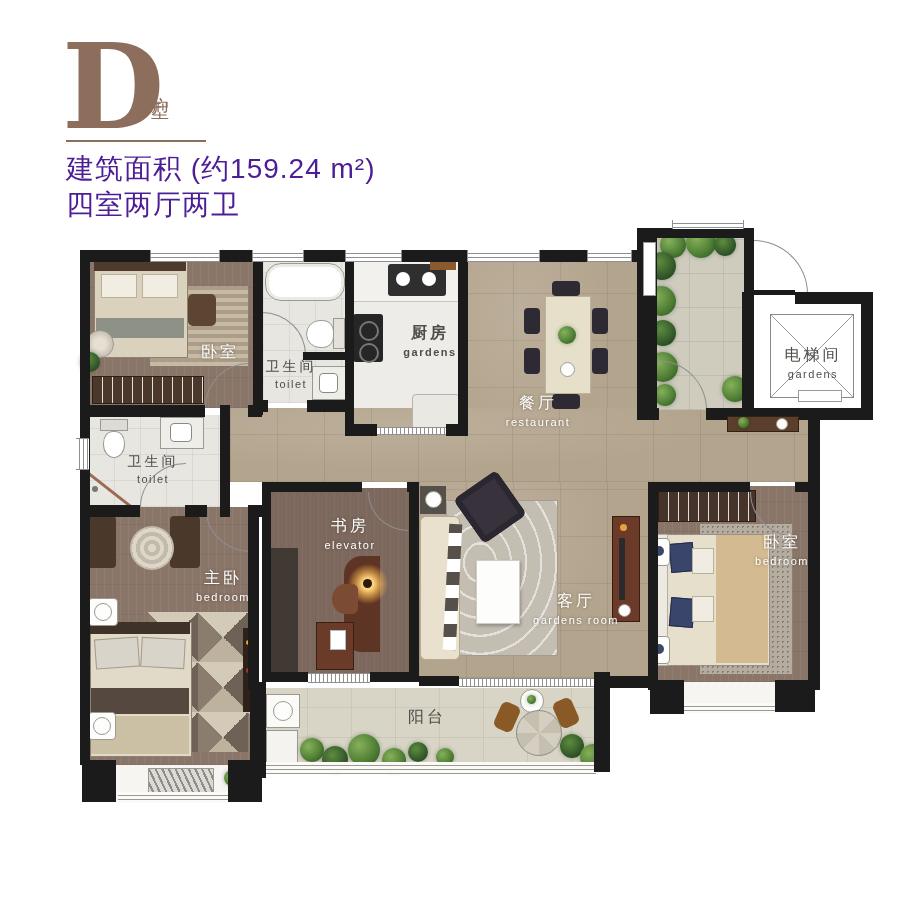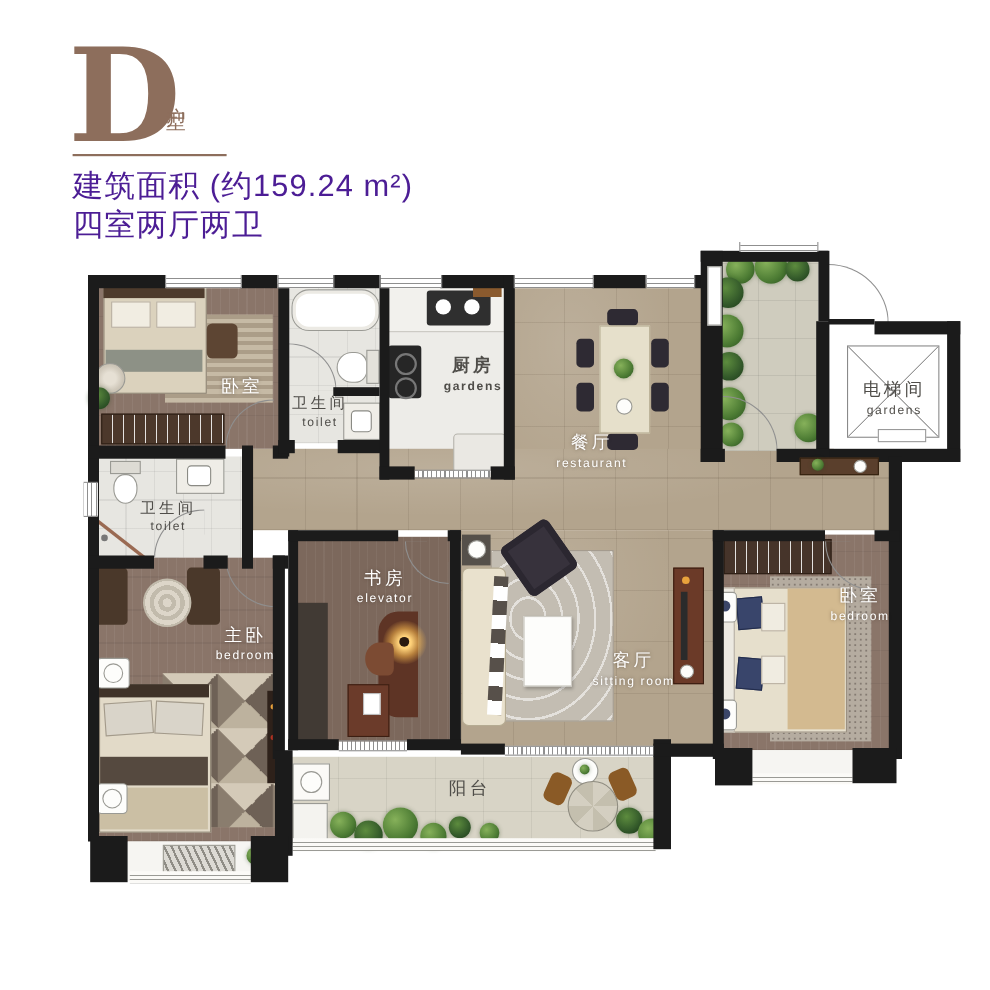--- a/index.html
+++ b/index.html
@@ -305,21 +305,21 @@
   <div class="lbl light" style="left:223px;top:585px;">
     <div class="zh">主卧</div>
     <div class="en">bedroom</div>
   </div>
   <div class="lbl light" style="left:350px;top:533px;">
     <div class="zh">书房</div>
     <div class="en">elevator</div>
   </div>
   <div class="lbl light" style="left:576px;top:608px;">
     <div class="zh">客厅</div>
-    <div class="en">sitting room</div>
+    <div class="en">gardens room</div>
   </div>
   <div class="lbl light" style="left:782px;top:549px;">
     <div class="zh">卧室</div>
     <div class="en">bedroom</div>
   </div>
   <div class="lbl dark2" style="left:427px;top:717px;">
     <div class="zh">阳台</div>
   </div>
 
 </div>

